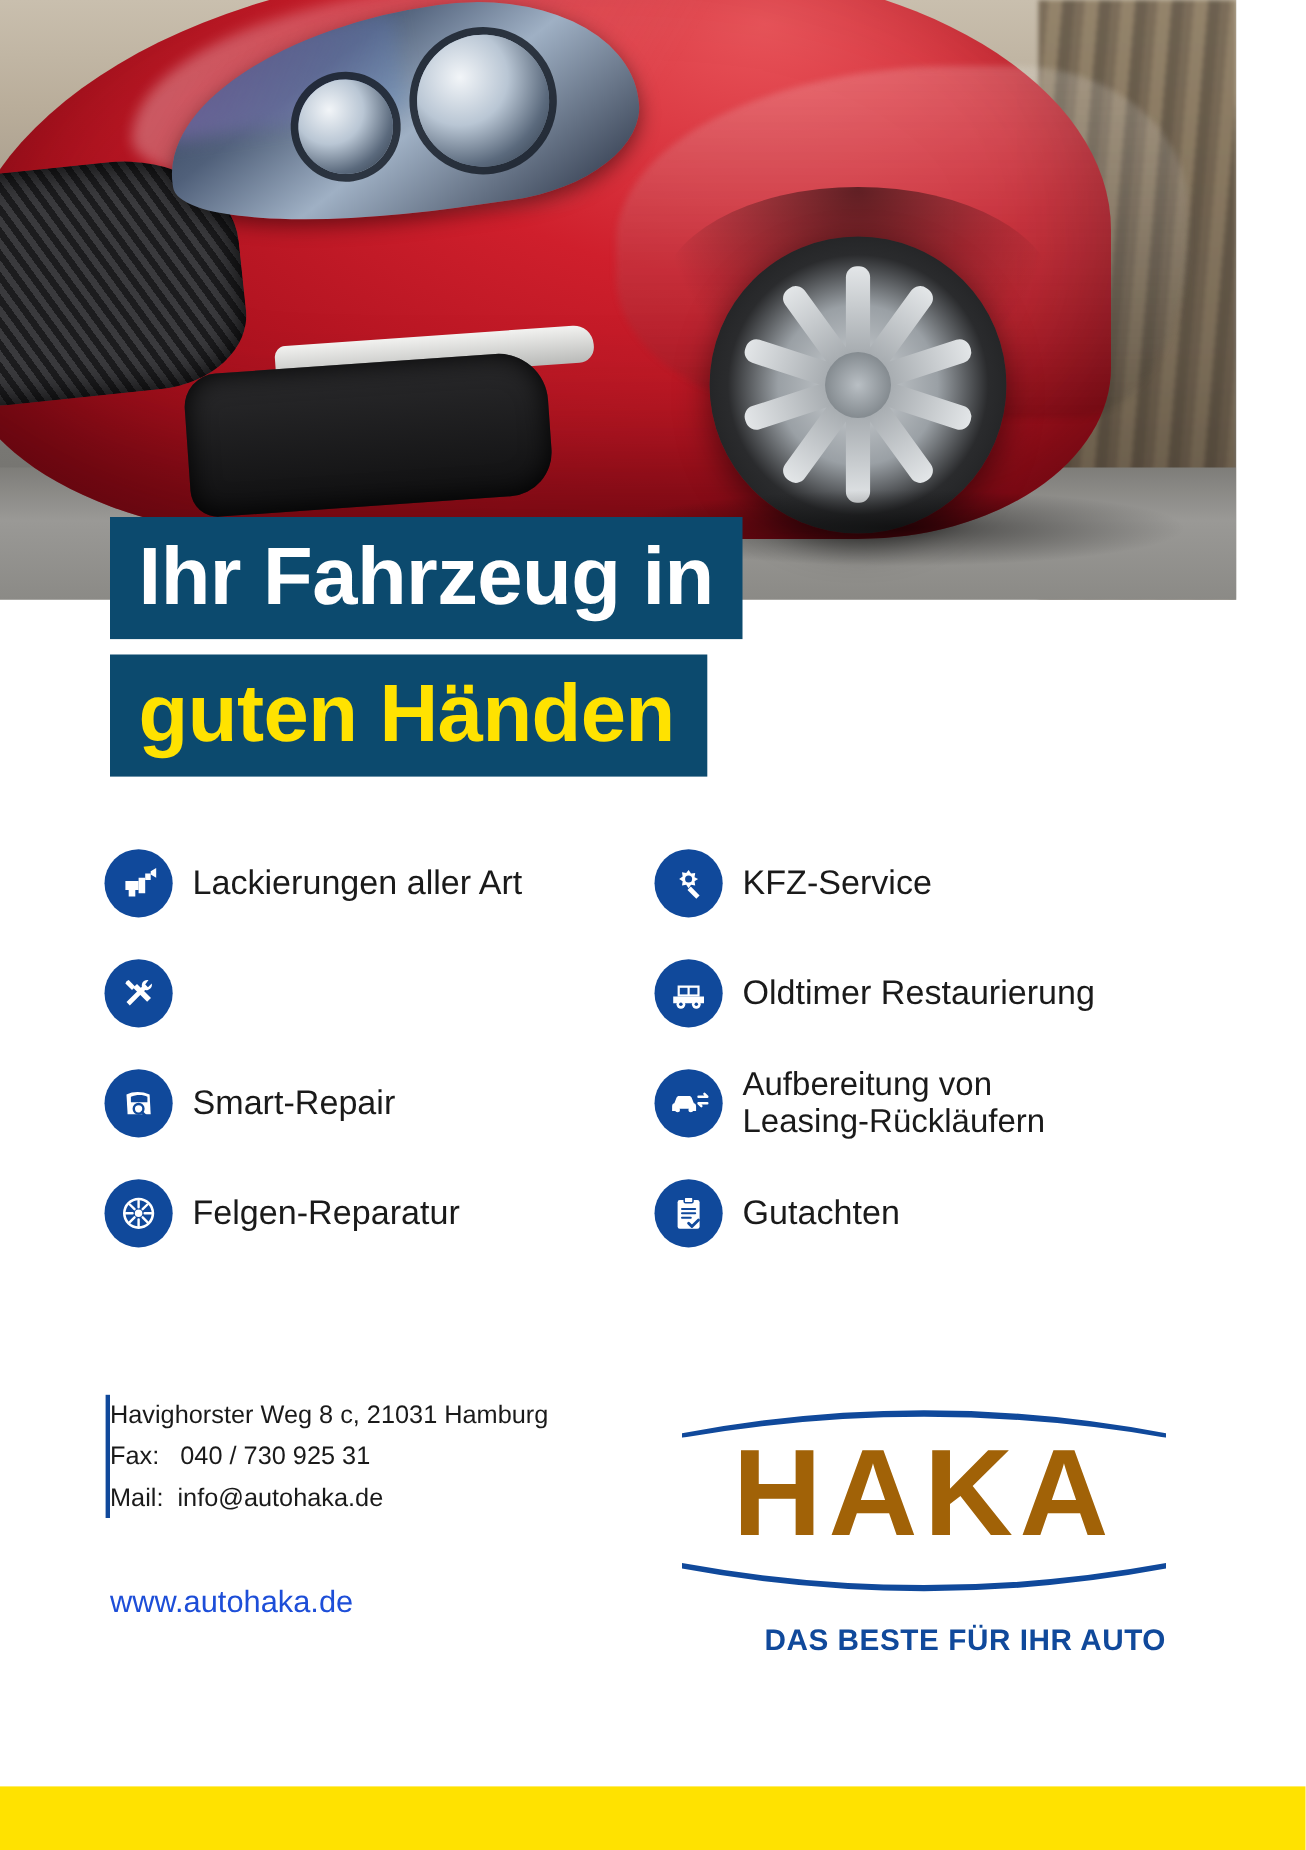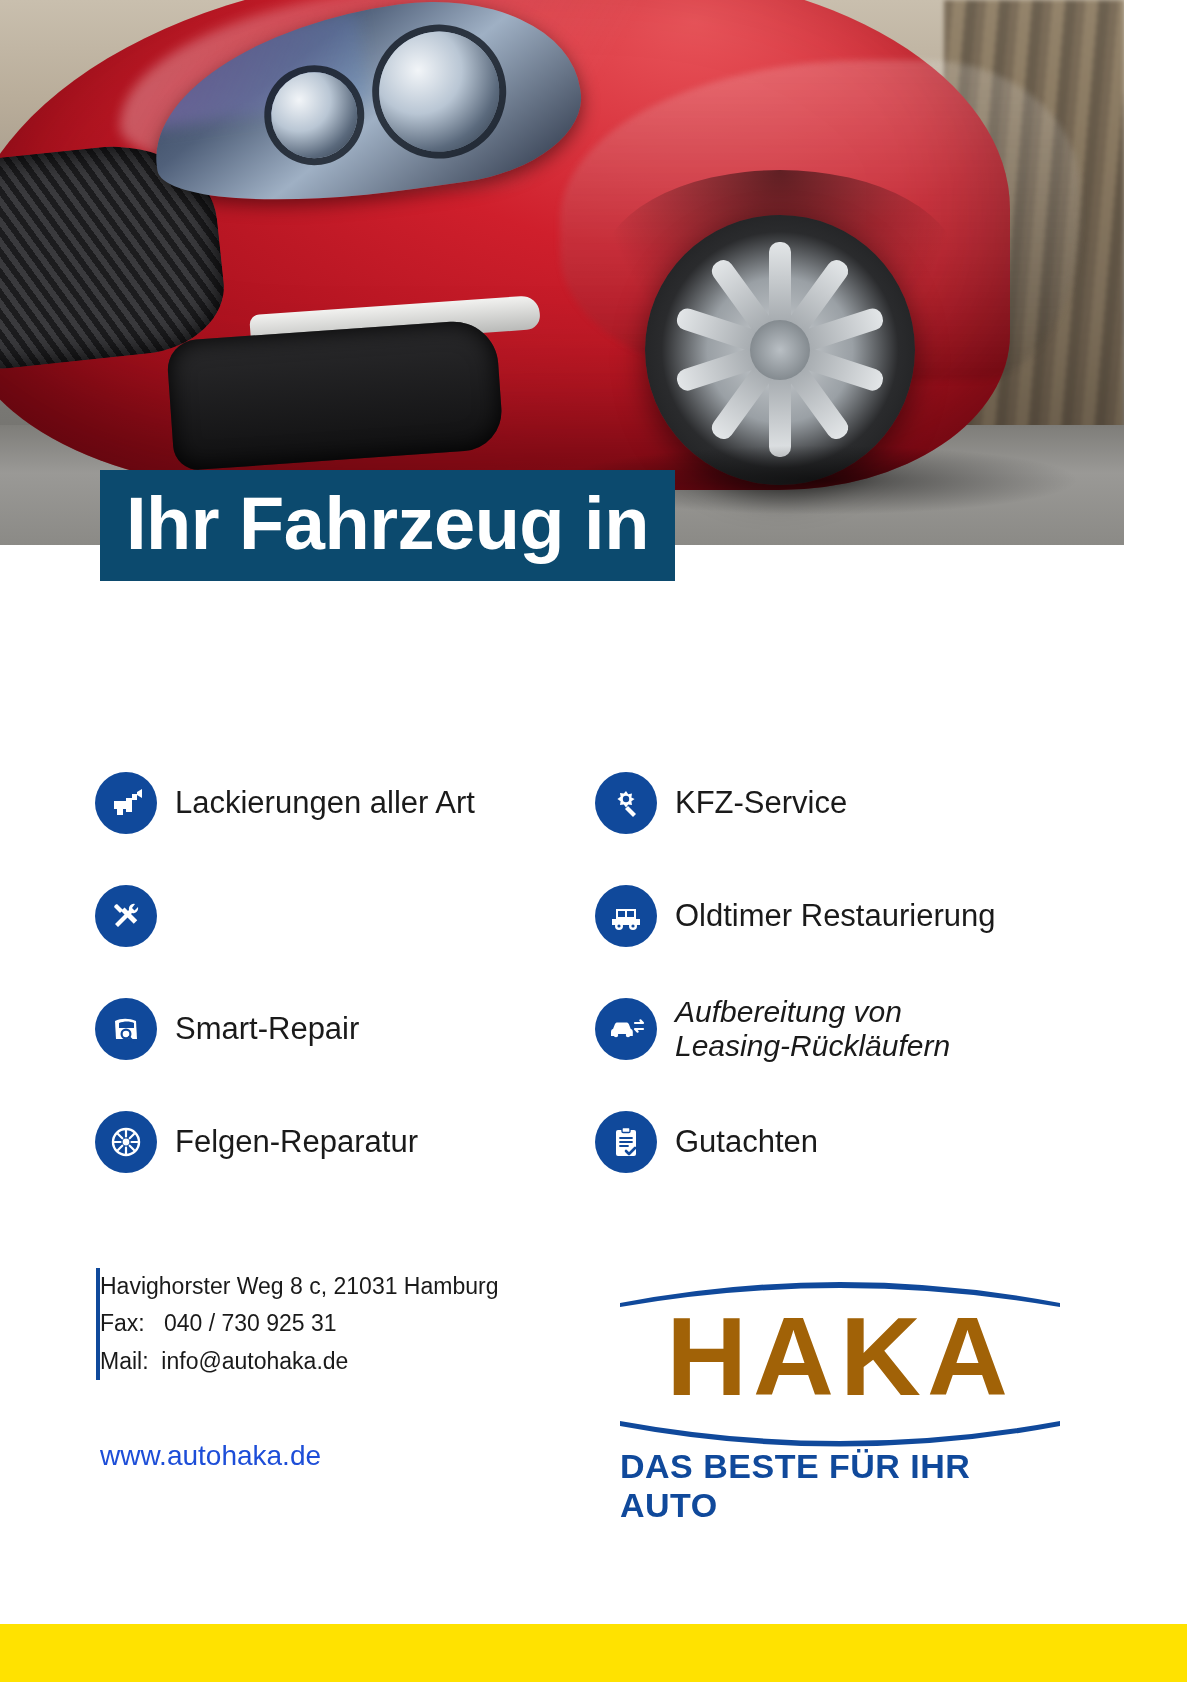--- a/index.html
+++ b/index.html
@@ -143,36 +143,36 @@
   .hl-line.second{
     color:#ffe200;
     margin-top:14px;
     padding-right:30px;
   }
 
   
   .services{
     position:absolute;left:95px;top:755px;width:1000px;
     display:grid;grid-template-columns:500px 460px;
-    row-gap:17px;
+    row-gap:4px;
   }
   .svc{
     display:flex;align-items:center;gap:18px;height:96px;
   }
   .svc-ico{
     width:62px;height:62px;border-radius:50%;
     background:#10499b;
     flex:0 0 62px;
     display:flex;align-items:center;justify-content:center;
   }
   .svc-ico svg{display:block;}
   .svc-label{
     font-size:31px;color:#1a1a1a;line-height:1.12;
   }
-  .svc-label.two-line{font-size:30px;font-style:italic;}
+  .svc-label.two-line{font-size:30px;}
 
   
   .contact{
     position:absolute;left:96px;top:1268px;
     border-left:4px solid #10499b;
   }
   .contact-row{
     font-size:23px;color:#1a1a1a;line-height:1.62;white-space:pre;
   }
   .website{
@@ -188,22 +188,22 @@
     position:absolute;left:0;top:36px;width:440px;
     text-align:center;
     font-size:112px;font-weight:bold;color:#a16207;
     letter-spacing:6px;
     line-height:1;
   }
   .logo-arc{position:absolute;left:0;width:440px;height:34px;}
   .logo-arc.top{top:8px;}
   .logo-arc.bottom{top:156px;}
   .logo-tag{
-    position:absolute;left:0;top:182px;width:440px;text-align:left;
-    font-size:34px;font-weight:bold;color:#10499b;letter-spacing:.5px;
+    position:absolute;left:0;top:211px;width:440px;text-align:right;
+    font-size:27px;font-weight:bold;color:#10499b;letter-spacing:.5px;
   }
 
   
   .footer-bar{
     position:absolute;left:0;bottom:0;width:1187px;height:58px;background:#ffe200;
   }
 </style>
 </head>
 <body>
 
@@ -235,20 +235,21 @@
     <div class="spoke" style="transform:rotate(288deg)"></div>
     <div class="spoke" style="transform:rotate(324deg)"></div>
   </div>
   <div class="ground-shadow"></div>
 </div>
 <div class="hero-right-gap"></div>
 
 <div class="headline">
   <div class="hl-line first">Ihr Fahrzeug in</div>
   <br>
+  <div class="hl-line second">guten Händen</div>
 </div>
 
 <div class="services">
 
   <div class="svc">
     <span class="svc-ico">
       <svg width="36" height="36" viewBox="0 0 36 36" fill="none">
         <path d="M6 16h12v8H6z" fill="#fff"></path>
         <path d="M18 13h6v14h-6z" fill="#fff"></path>
         <path d="M24 9h5v6h-5z" fill="#fff"></path>

